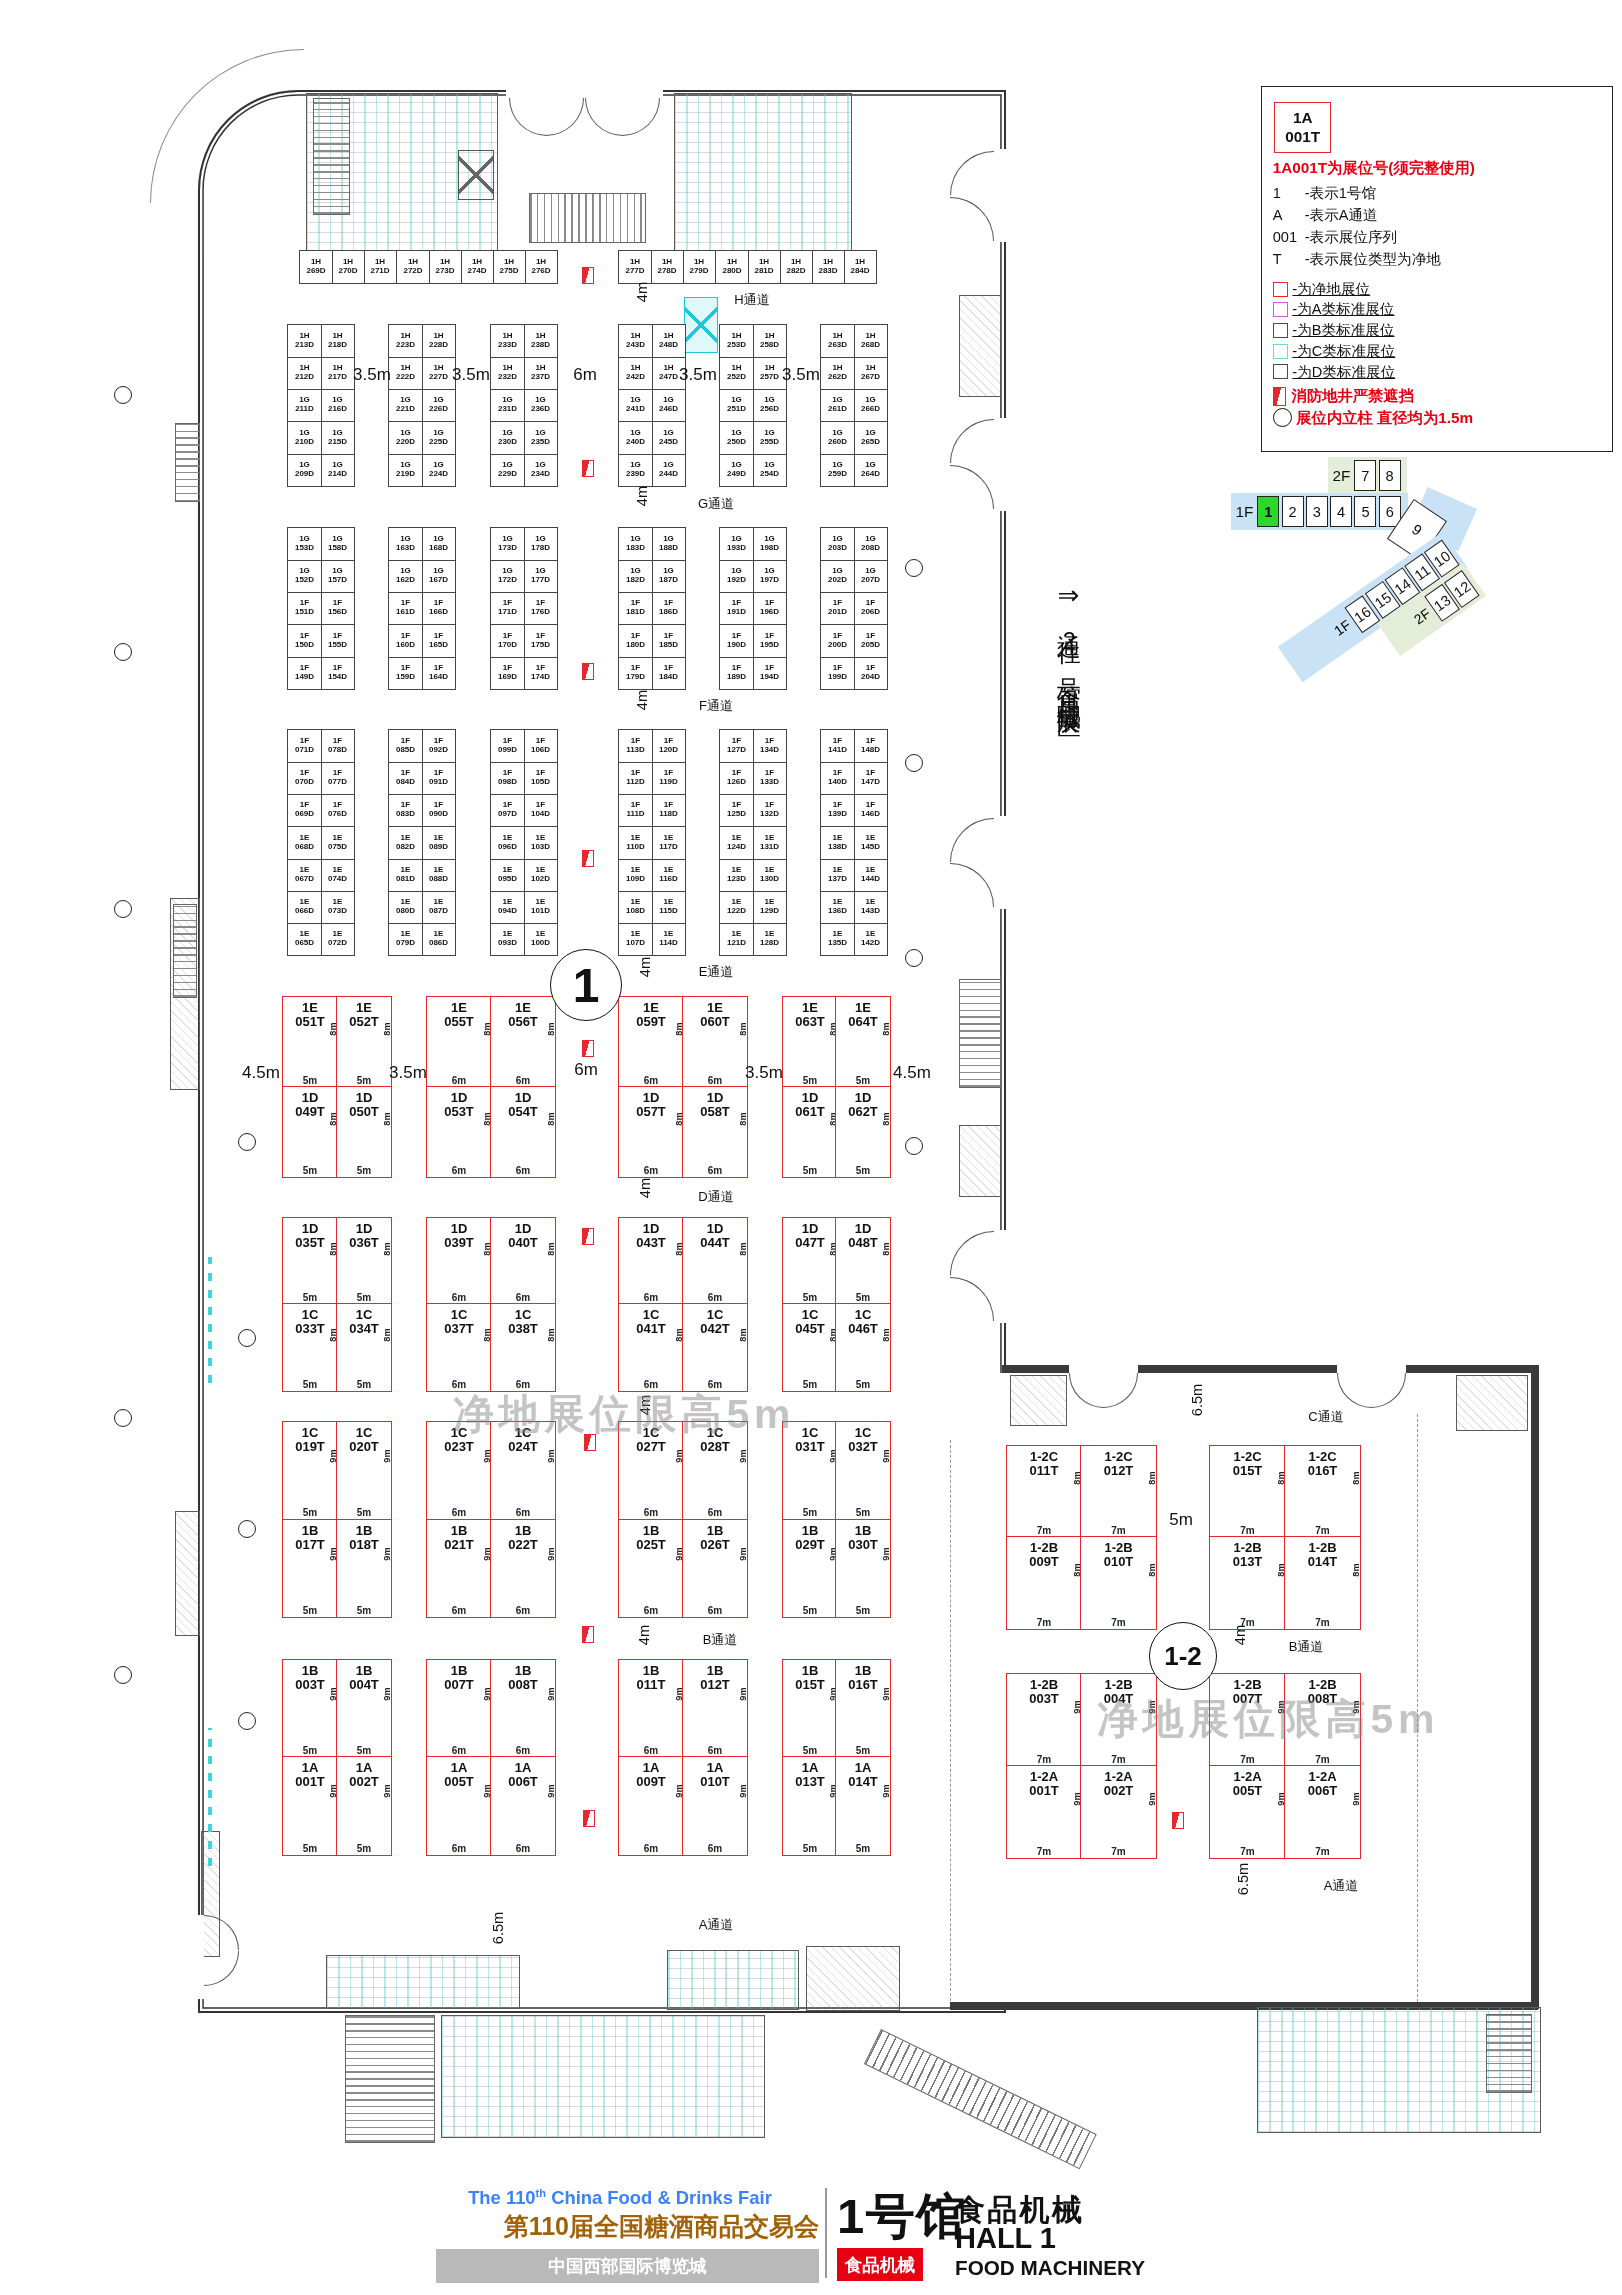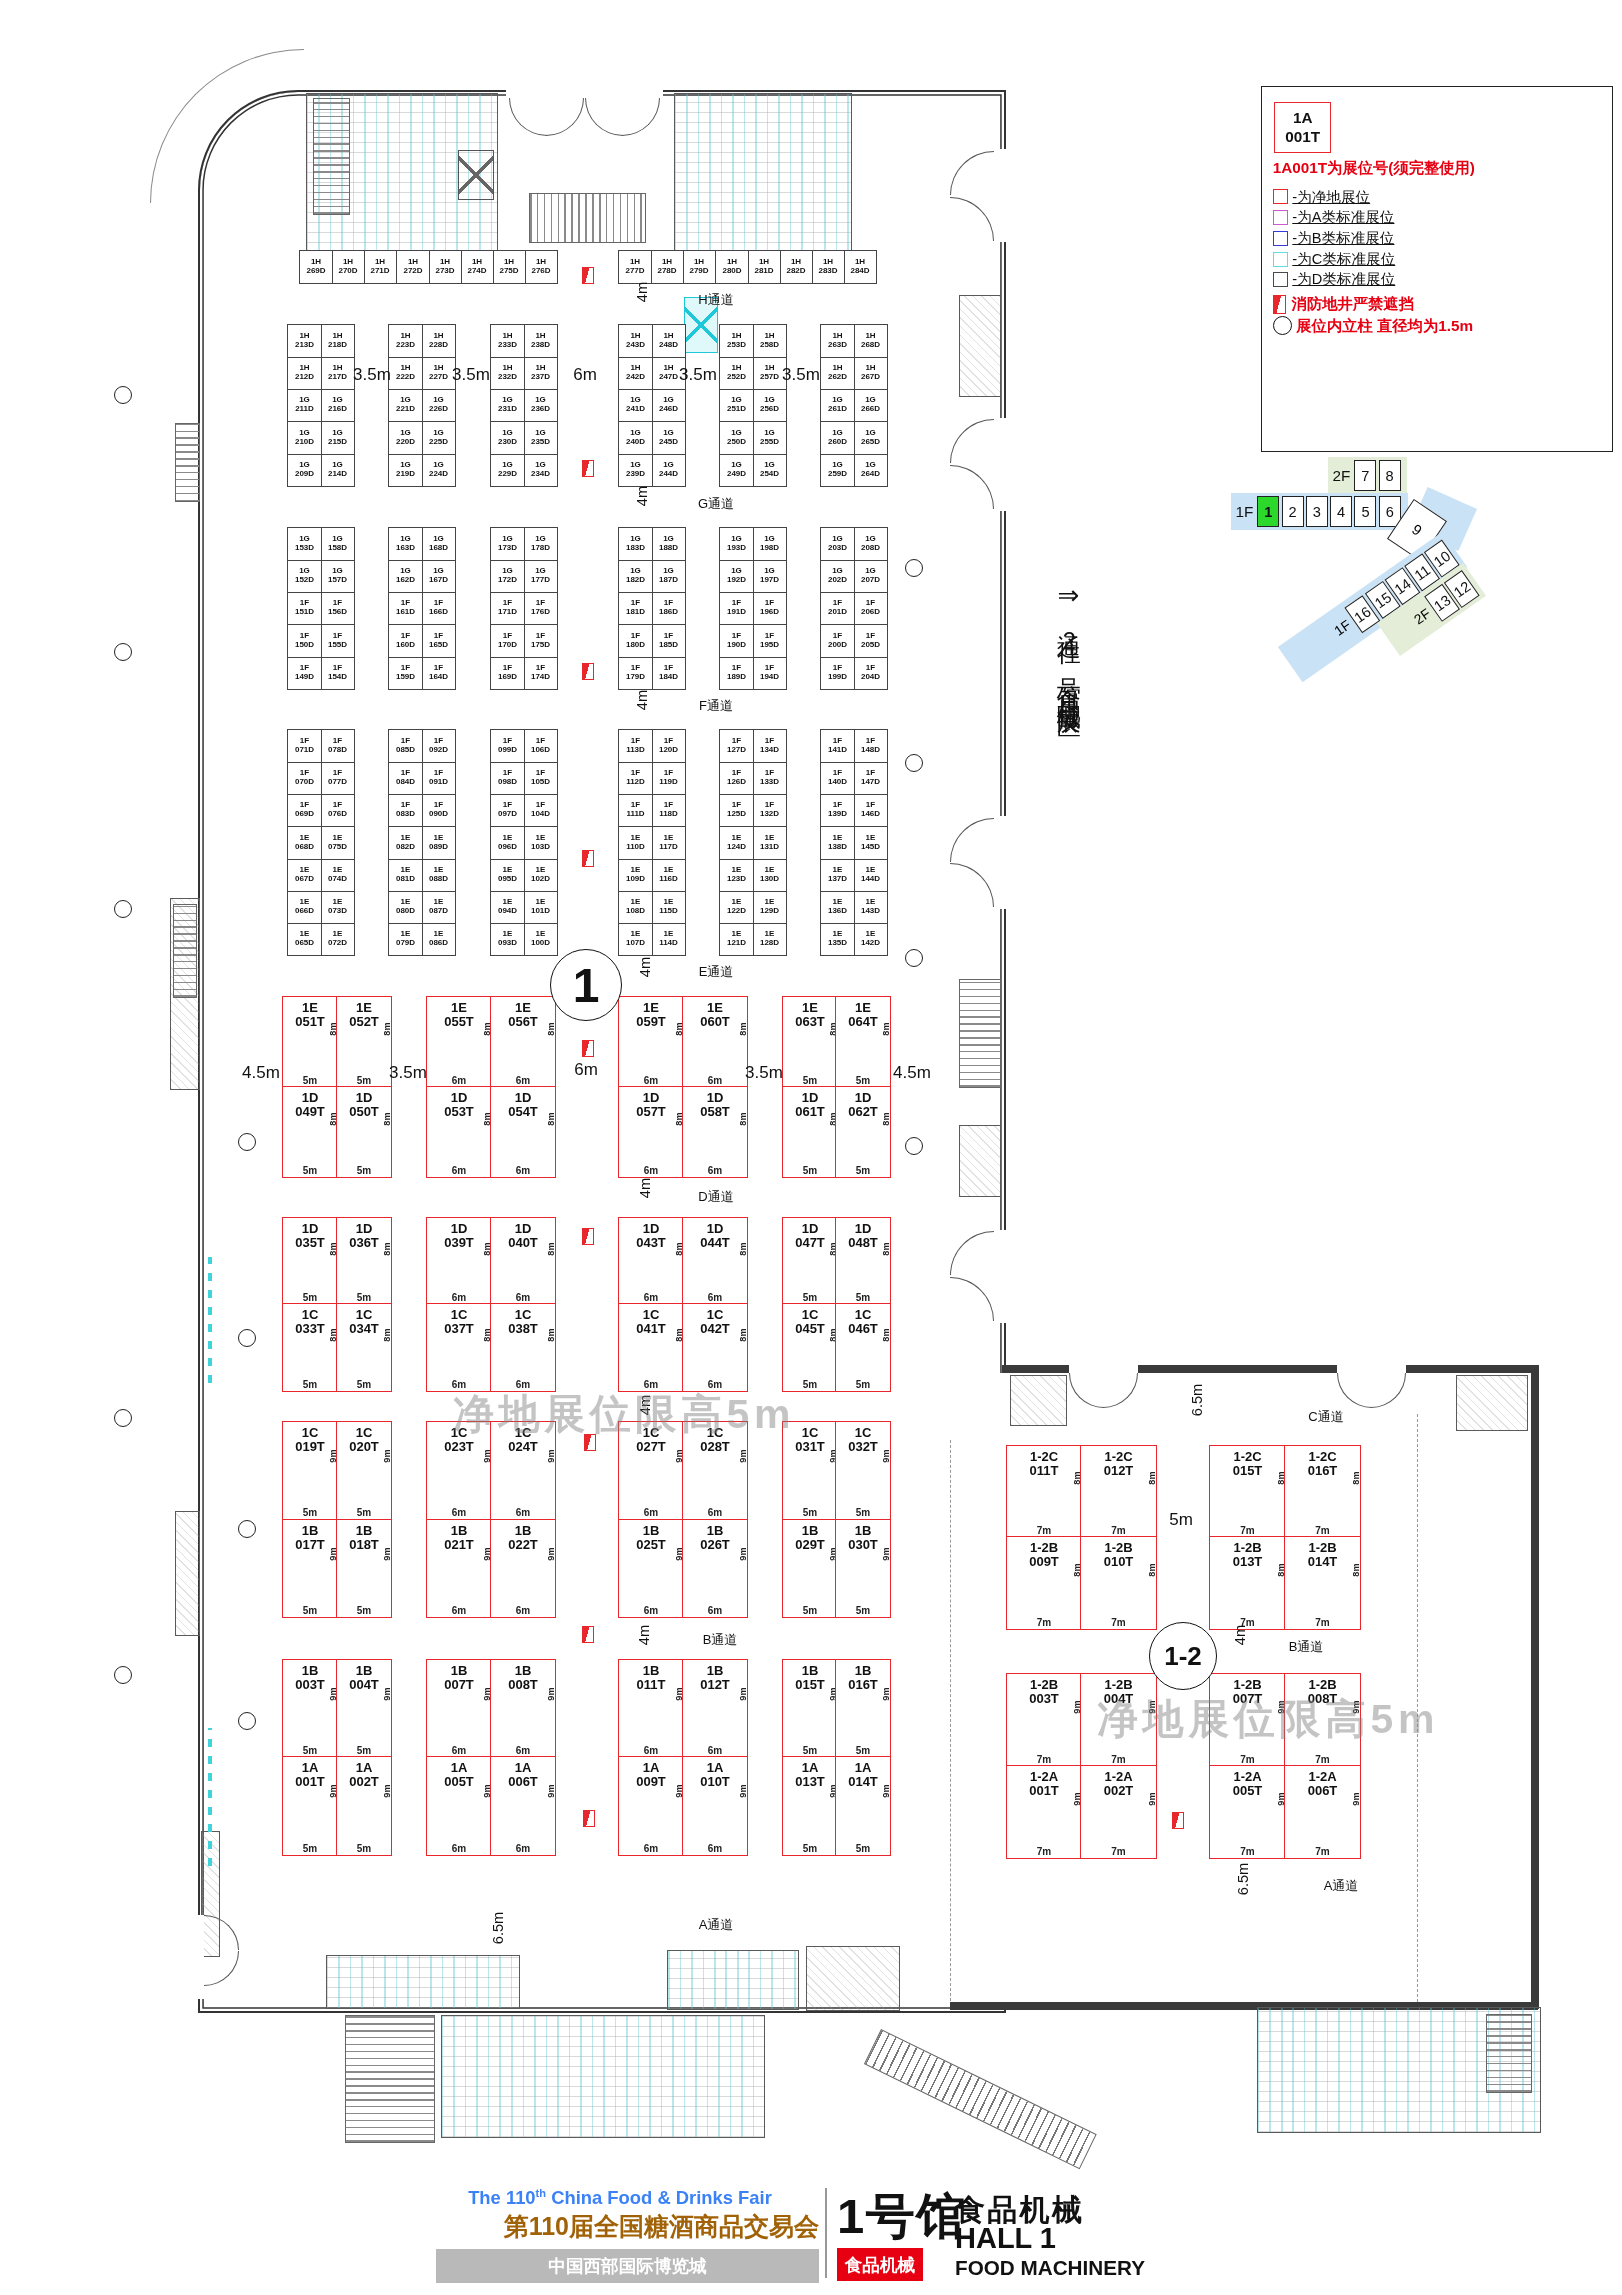--- a/index.html
+++ b/index.html
@@ -1719,21 +1719,21 @@
         <div class="dims">9m</div>
       </div>
       <div class="tcell" style="left: 1284px; top: 1765px; width: 75px; height: 92px;">
         <div class="tid">
           <div>1-2A</div>
           <div>006T</div>
         </div>
         <div class="dimb">7m</div>
         <div class="dims">9m</div>
       </div>
-      <div class="aisle" style="left: 716px; top: 300px;">H通道</div>
+      <div class="aisle" style="left: 752px; top: 300px;">H通道</div>
       <div class="aisle" style="left: 716px; top: 504px;">G通道</div>
       <div class="aisle" style="left: 716px; top: 706px;">F通道</div>
       <div class="aisle" style="left: 716px; top: 972px;">E通道</div>
       <div class="aisle" style="left: 716px; top: 1197px;">D通道</div>
       <div class="aisle" style="left: 720px; top: 1640px;">B通道</div>
       <div class="aisle" style="left: 716px; top: 1925px;">A通道</div>
       <div class="aisle" style="left: 1326px; top: 1417px;">C通道</div>
       <div class="aisle" style="left: 1306px; top: 1647px;">B通道</div>
       <div class="aisle" style="left: 1341px; top: 1886px;">A通道</div>
       <div class="dimlab" style="left: 372px; top: 375px;">3.5m</div>
@@ -1787,20 +1787,26 @@
       <div class="pillar" style="left: 905px; top: 949px;"></div>
       <div class="pillar" style="left: 905px; top: 1137px;"></div>
     </div>
 
   <div id="legend">
     <div class="sample">
       <div>1A</div>
       <div>001T</div>
     </div>
     <div class="rednote">1A001T为展位号(须完整使用)</div>
+    <div id="leg-items">
+        <div class="citem"><b>1</b>-表示1号馆</div>
+        <div class="citem"><b>A</b>-表示A通道</div>
+        <div class="citem"><b>001</b>-表示展位序列</div>
+        <div class="citem"><b>T</b>-表示展位类型为净地</div>
+      </div>
     <div id="leg-types" style="margin-top:7.7px;text-decoration:underline;">
         <div class="swrow"><div class="sw" style="border-color: rgb(232, 39, 45);"></div>-为净地展位</div>
         <div class="swrow"><div class="sw" style="border-color: rgb(204, 92, 204);"></div>-为A类标准展位</div>
         <div class="swrow"><div class="sw" style="border-color: rgb(58, 58, 214);"></div>-为B类标准展位</div>
         <div class="swrow"><div class="sw" style="border-color: rgb(95, 221, 230);"></div>-为C类标准展位</div>
         <div class="swrow"><div class="sw" style="border-color: rgb(74, 74, 74);"></div>-为D类标准展位</div>
       </div>
     <div class="swrow legfire">
       <span class="fire" style="position:static;width:11.5px;height:17px;margin-right:5.4px;"></span>
       <span class="legred">消防地井严禁遮挡</span>

